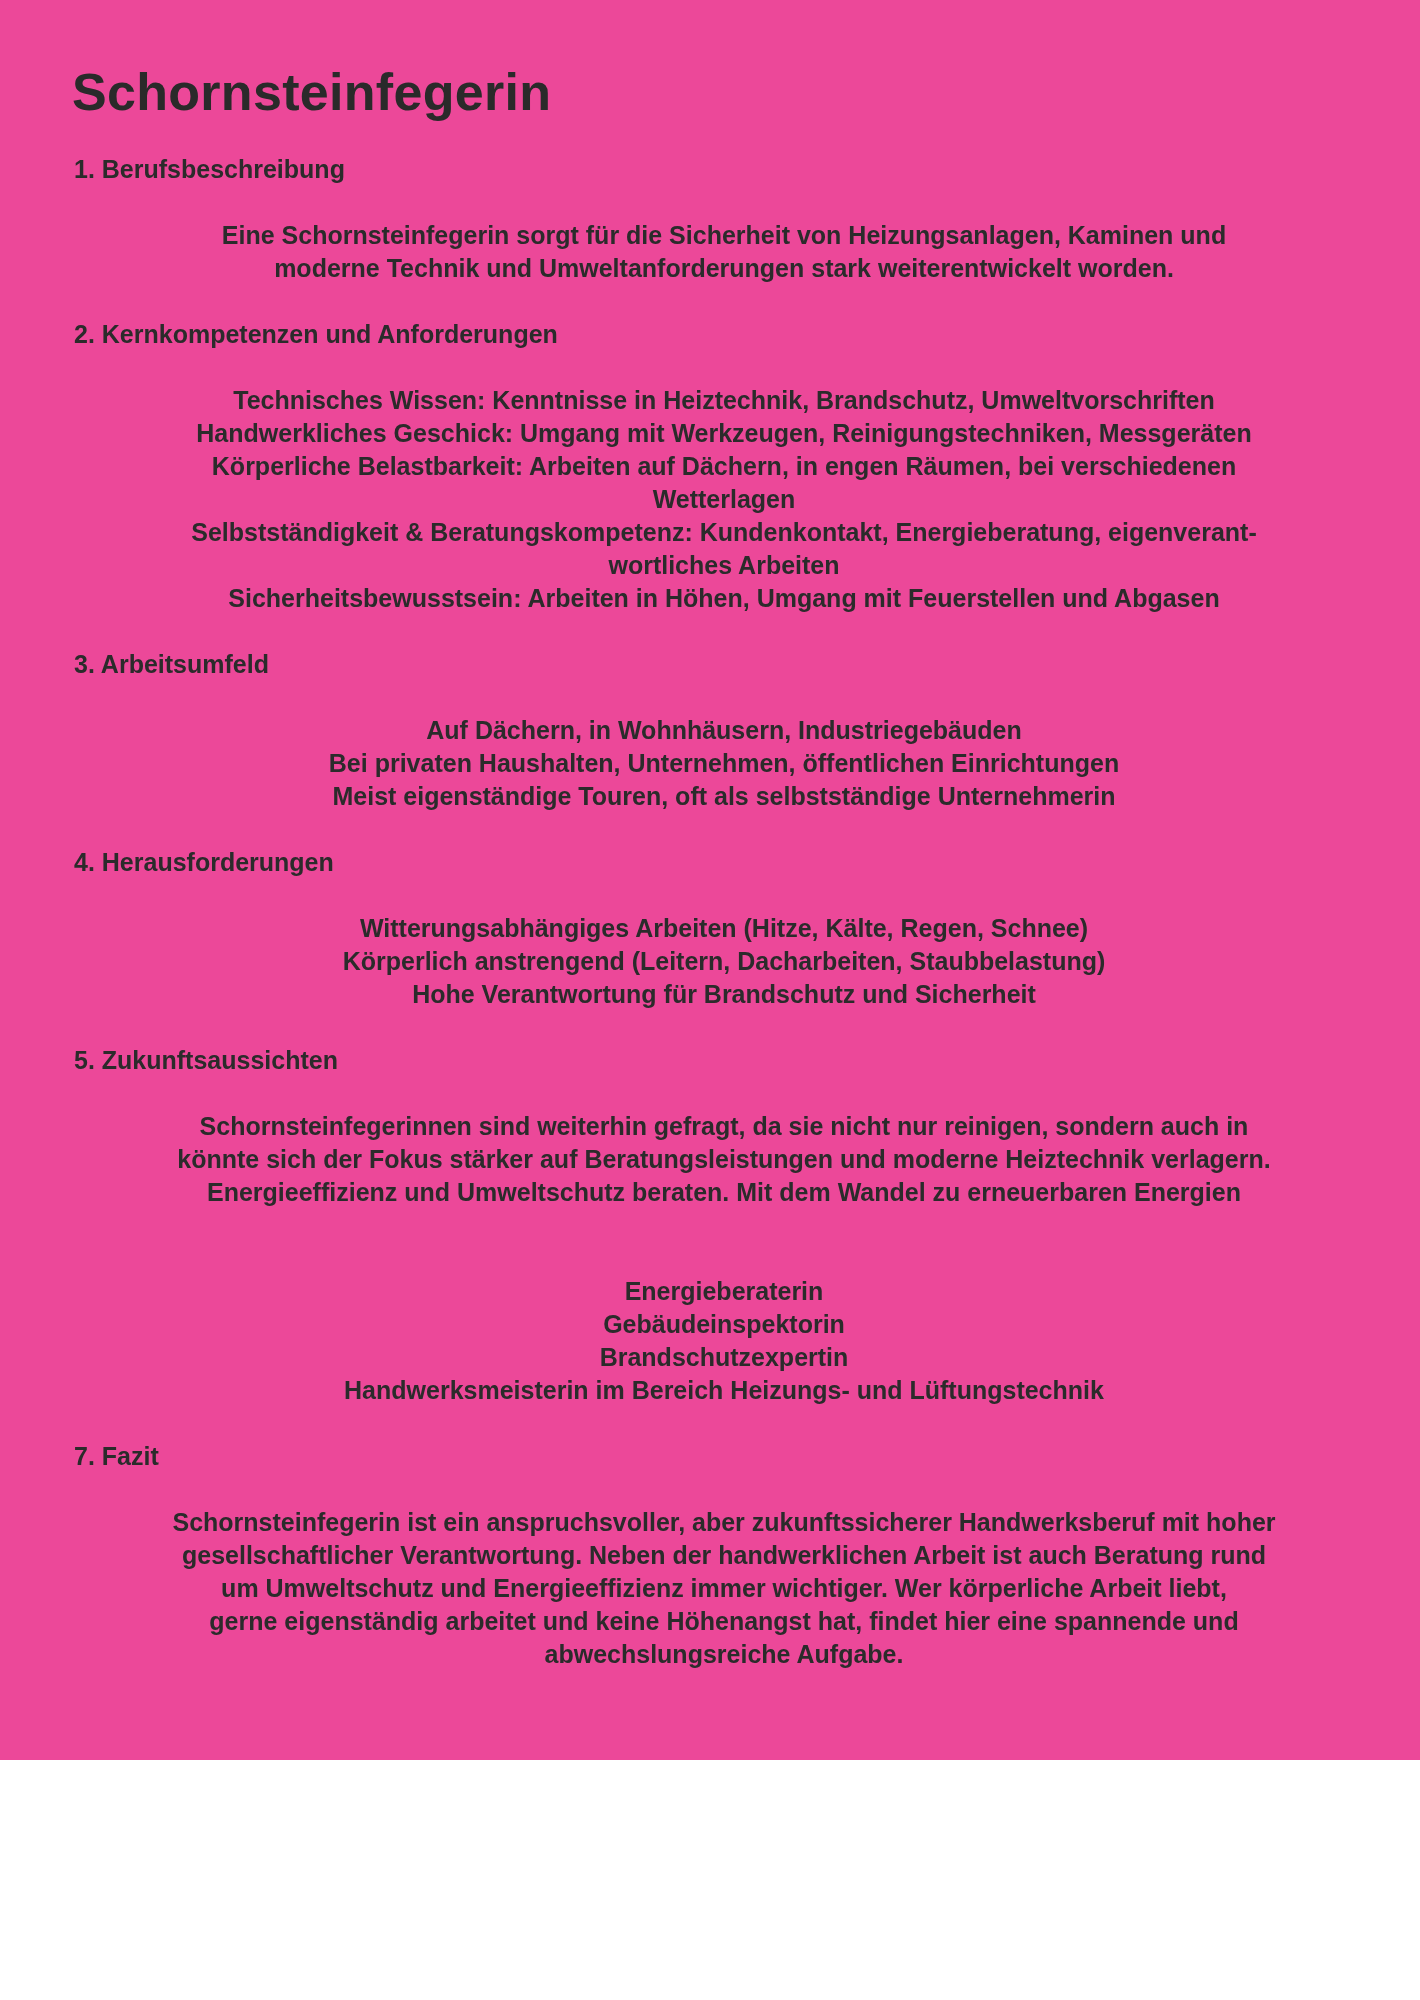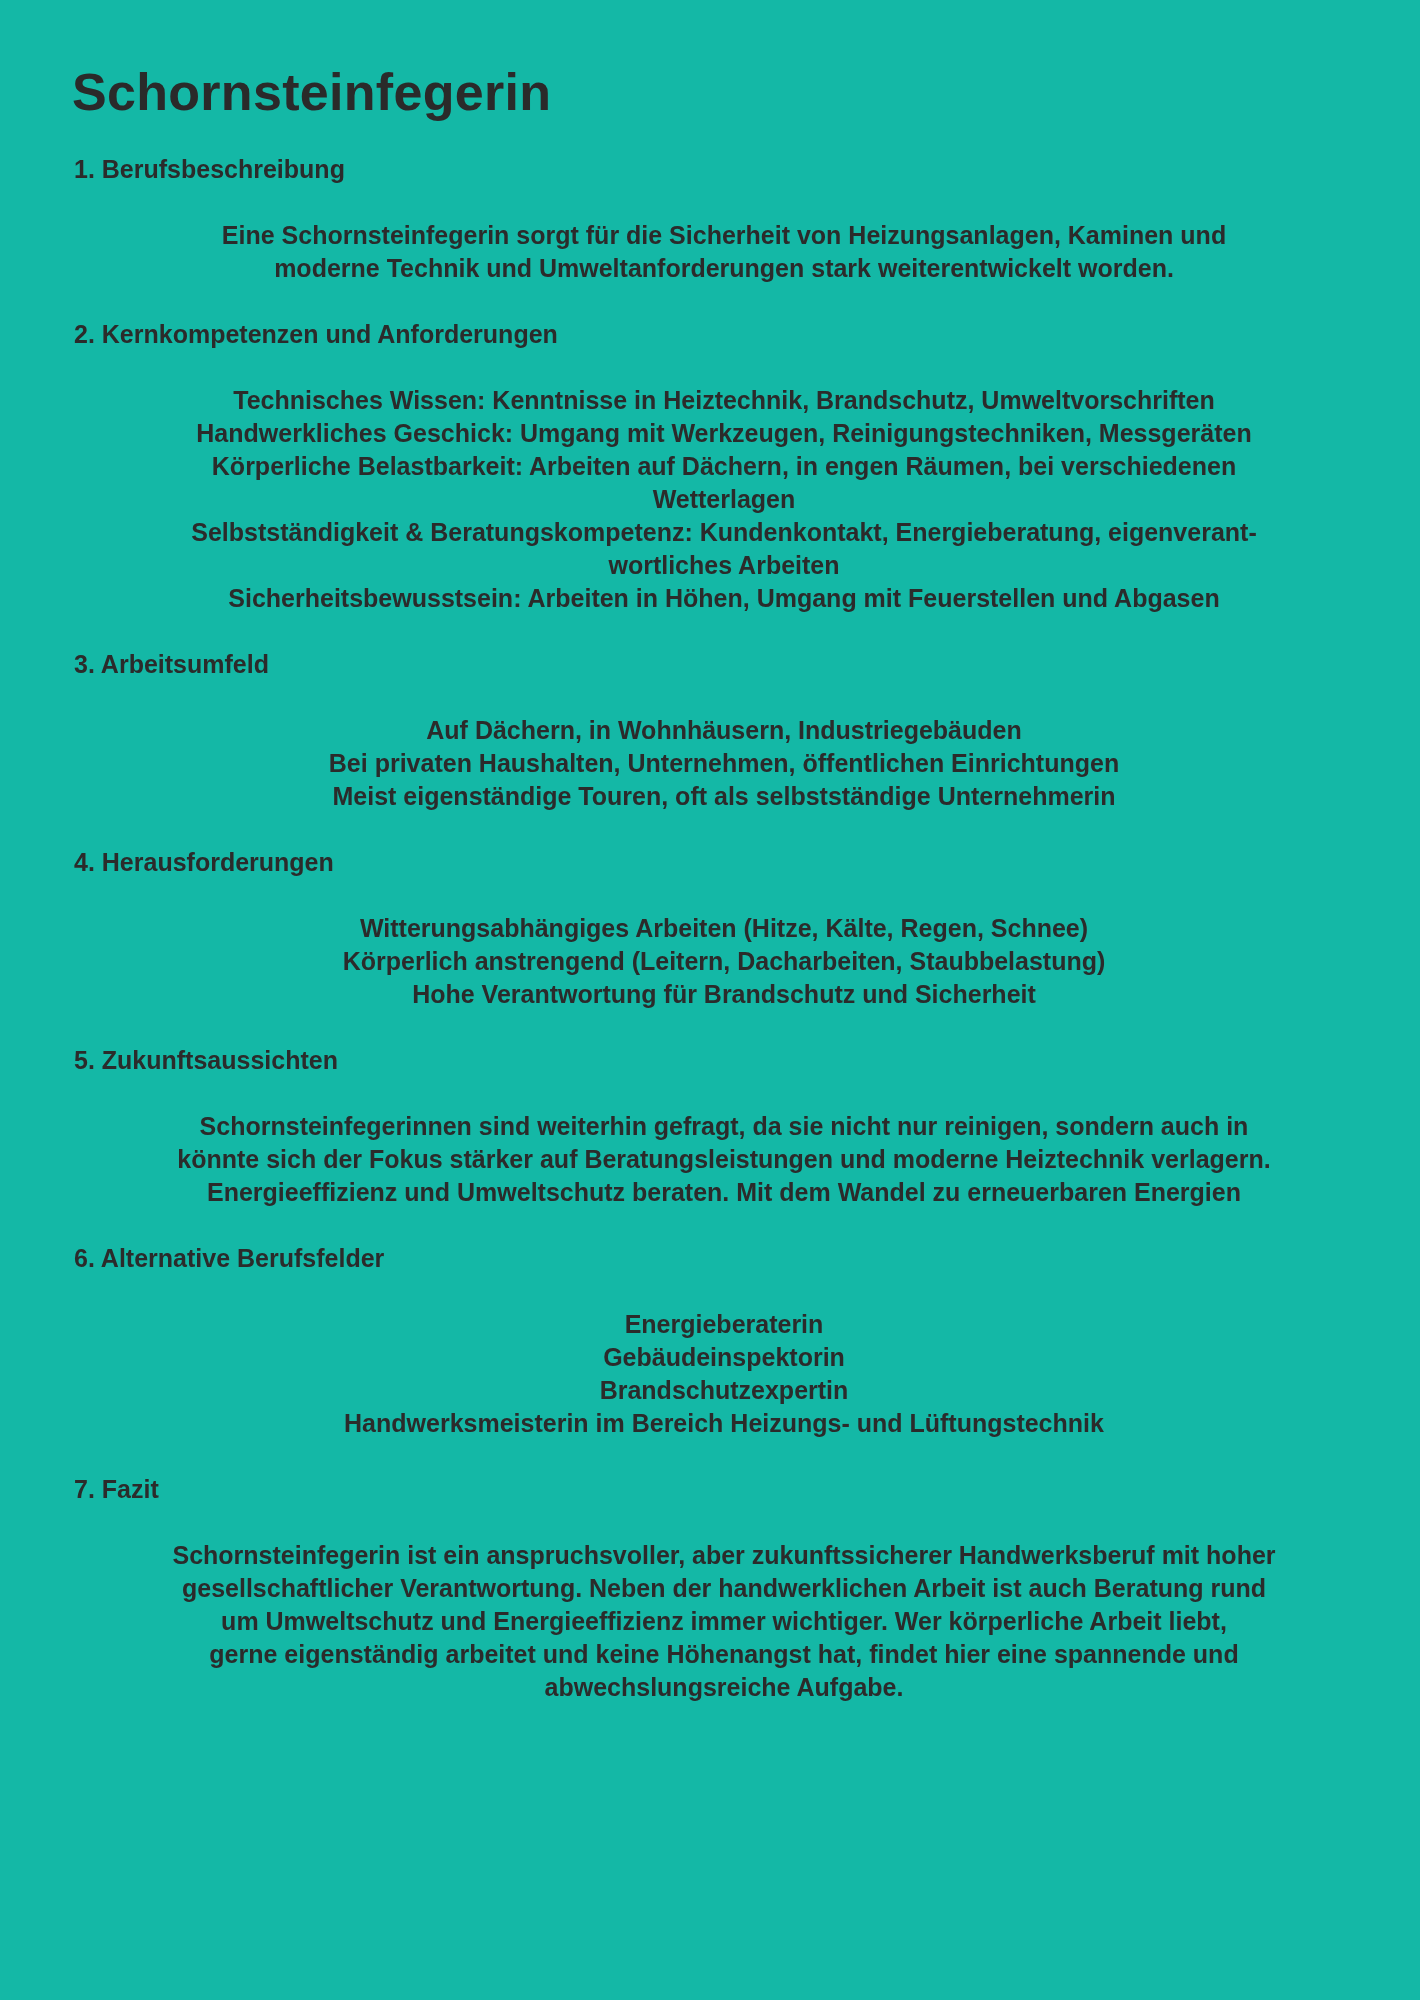--- a/index.html
+++ b/index.html
@@ -1,17 +1,17 @@
 <!DOCTYPE html>
 <html><head>
 <meta charset="utf-8">
 <style>
   html, body { margin: 0; padding: 0; background: #ffffff; }
   body { width: 1420px; height: 2000px; position: relative; overflow: hidden; }
-  .page { position: absolute; left: 0; top: 0; width: 1420px; height: 2000px; background: #14b8a6; }
+  .page { position: absolute; left: 0; top: 0; width: 1420px; height: 1760px; background: #ec4899; }
   .title {
     position: absolute; left: 72px; top: 54px; margin: 0;
     font-family: "Liberation Sans", sans-serif; font-weight: bold;
     font-size: 52px; line-height: 76px; color: #2a2a2a; letter-spacing: 0.3px;
     white-space: nowrap;
   }
   .content {
     position: absolute; left: 74px; top: 153px; width: 1300px;
     font-family: Liberation Sans, sans-serif; font-weight: bold;
     font-size: 25px; line-height: 33px; color: #2b2b2b;
@@ -69,21 +69,20 @@
     <div>
       <span class="heading">5. Zukunftsaussichten</span>
       <span class="blank"></span>
       <span class="line">Schornsteinfegerinnen sind weiterhin gefragt, da sie nicht nur reinigen, sondern auch in</span>
       <span class="line">könnte sich der Fokus stärker auf Beratungsleistungen und moderne Heiztechnik verlagern.</span>
       <span class="line">Energieeffizienz und Umweltschutz beraten. Mit dem Wandel zu erneuerbaren Energien</span>
       <span class="blank"></span>
     </div>
 
     <div>
-      <span class="heading">6. Alternative Berufsfelder</span>
       <span class="blank"></span>
       <span class="line">Energieberaterin</span>
       <span class="line">Gebäudeinspektorin</span>
       <span class="line">Brandschutzexpertin</span>
       <span class="line">Handwerksmeisterin im Bereich Heizungs- und Lüftungstechnik</span>
       <span class="blank"></span>
     </div>
 
     <div>
       <span class="heading">7. Fazit</span>

